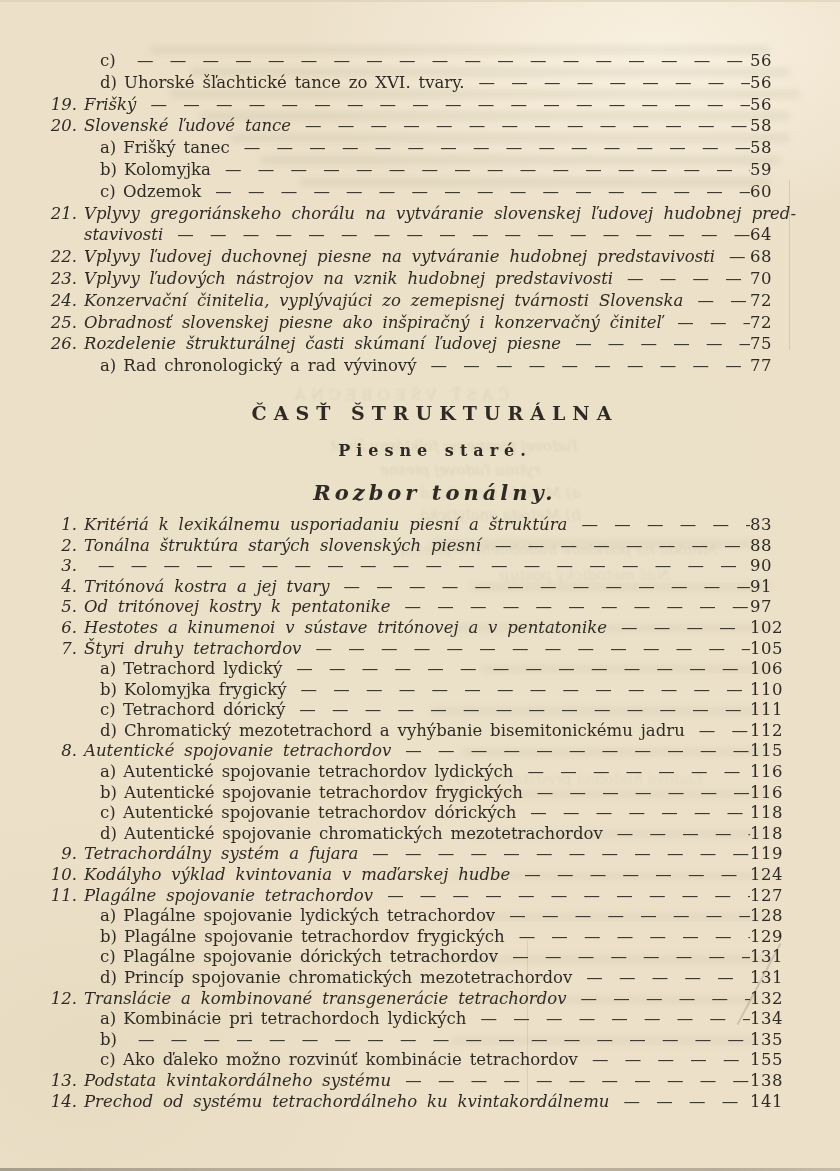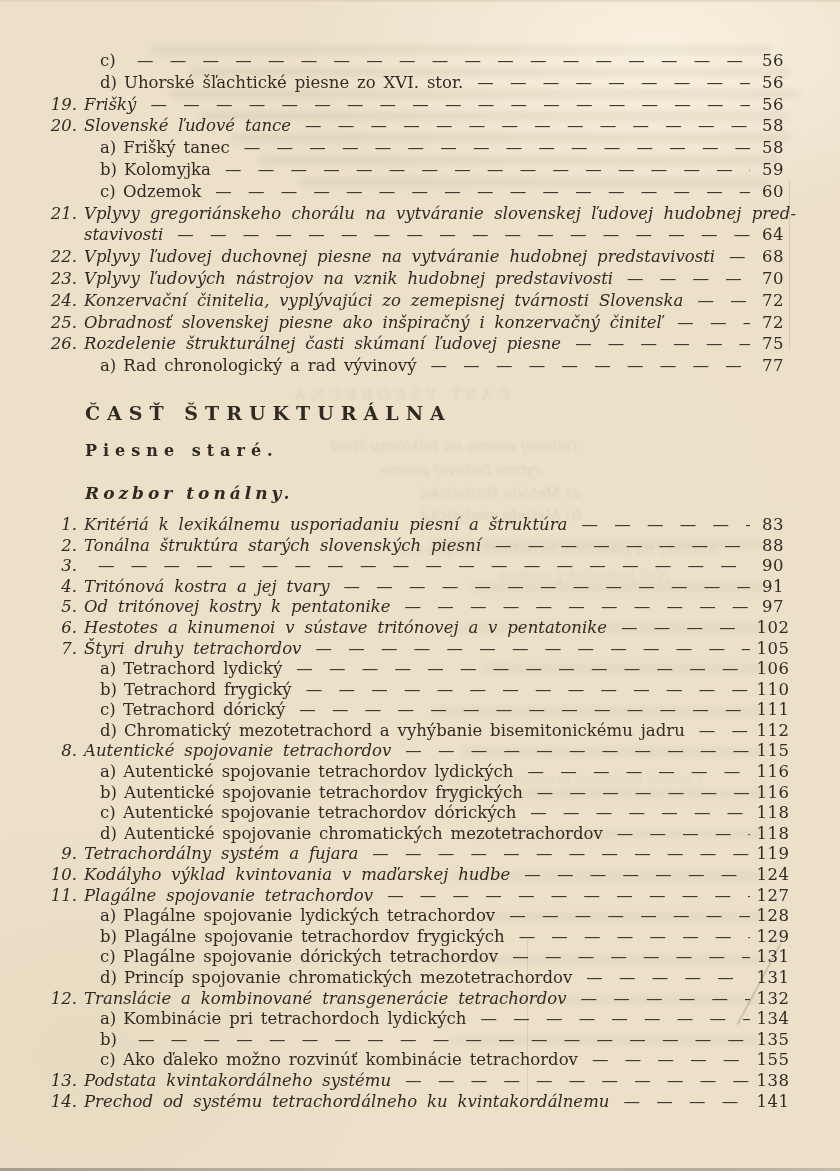--- a/index.html
+++ b/index.html
@@ -24,27 +24,27 @@
   .row{display:flex;align-items:baseline;}
   .toc-top .row{height:21.8px;line-height:21.8px;font-size:16.5px;}
   .toc-bottom .row{height:20.6px;line-height:20.6px;font-size:16.5px;}
   .row.main{font-style:italic;word-spacing:.28em;}
   .row.sub{font-style:normal;word-spacing:.16em;}
   .num{flex:0 0 32px;text-align:right;padding-right:7px;white-space:nowrap;}
   .row.sub .num{flex:0 0 78px;text-align:left;padding-left:55px;box-sizing:border-box;}
   .text{white-space:nowrap;}
   .leader{flex:1 1 auto;overflow:hidden;white-space:nowrap;
     padding:0 10px 0 14px;word-spacing:11px;font-style:normal;color:#373329;}
-  .pg{flex:0 0 46px;text-align:center;font-style:normal;word-spacing:normal;letter-spacing:.5px;}
+  .pg{flex:0 0 46px;text-align:left;font-style:normal;word-spacing:normal;letter-spacing:.5px;}
   .row.wrap1 .text{flex:1 1 auto;white-space:normal;text-align:justify;text-align-last:justify;}
 
-  .headings{width:700px;margin:24px 0 0 40px;}
+  .headings{width:700px;margin:24px 0 0 40px;text-align:center;}
   .headings h2{margin:0;font-size:19px;line-height:24px;font-weight:700;letter-spacing:7px;}
   .headings h3{margin:16px 0 0;font-size:16px;line-height:20px;font-weight:700;letter-spacing:6px;}
-  .headings h4{margin:21px 0 0;font-size:17px;line-height:22px;font-weight:700;font-style:italic;letter-spacing:4px;}
+  .headings h4{margin:21px 0 0;font-size:21px;line-height:22px;font-weight:700;font-style:italic;letter-spacing:4px;}
   .toc-bottom{margin-top:11px;}
 
   .ghost-layer{position:absolute;inset:0;pointer-events:none;}
   .ghost-text{position:absolute;transform:scaleX(-1);filter:blur(1.2px);opacity:.13;
     color:#7d7f5b;font-style:italic;white-space:nowrap;font-size:15px;}
   .ghost-stripe{position:absolute;height:8px;filter:blur(3px);
     background:rgba(139,138,96,.12);border-radius:4px;}
   .crease-v{position:absolute;width:1px;background:rgba(90,80,60,.16);}
   .scratch{position:absolute;left:758px;top:938px;width:2px;height:92px;
     background:rgba(95,85,62,.22);transform:rotate(28deg);filter:blur(.5px);}
@@ -90,21 +90,21 @@
 
   <div class="content">
     <section class="toc toc-top" id="toc-top">
         <div class="row sub">
           <span class="num">c)</span>
           <span class="leader">— — — — — — — — — — — — — — — — — — — — — — — — — — — — — — </span>
           <span class="pg">56</span>
         </div>
         <div class="row sub">
           <span class="num">d)</span>
-          <span class="text">Uhorské šľachtické piesne zo XVI. stor.</span>
+          <span class="text">Uhorské šľachtické tance zo XVI. tvary.</span>
           <span class="leader">— — — — — — — — — — — — — — — — — — — — — — — — — — — — — — </span>
           <span class="pg">56</span>
         </div>
         <div class="row main">
           <span class="num">19.</span>
           <span class="text">Frišký</span>
           <span class="leader">— — — — — — — — — — — — — — — — — — — — — — — — — — — — — — </span>
           <span class="pg">56</span>
         </div>
         <div class="row main">
@@ -228,21 +228,21 @@
           <span class="pg">105</span>
         </div>
         <div class="row sub">
           <span class="num">a)</span>
           <span class="text">Tetrachord lydický</span>
           <span class="leader">— — — — — — — — — — — — — — — — — — — — — — — — — — — — — — </span>
           <span class="pg">106</span>
         </div>
         <div class="row sub">
           <span class="num">b)</span>
-          <span class="text">Tetrachord frygický</span>
+          <span class="text">Kolomyjka frygický</span>
           <span class="leader">— — — — — — — — — — — — — — — — — — — — — — — — — — — — — — </span>
           <span class="pg">110</span>
         </div>
         <div class="row sub">
           <span class="num">c)</span>
           <span class="text">Tetrachord dórický</span>
           <span class="leader">— — — — — — — — — — — — — — — — — — — — — — — — — — — — — — </span>
           <span class="pg">111</span>
         </div>
         <div class="row sub">

